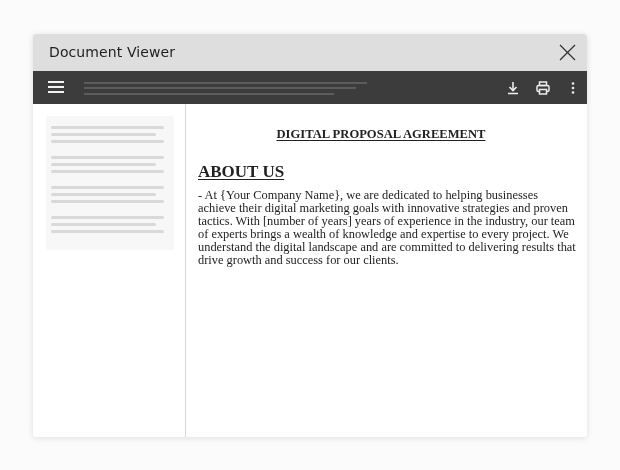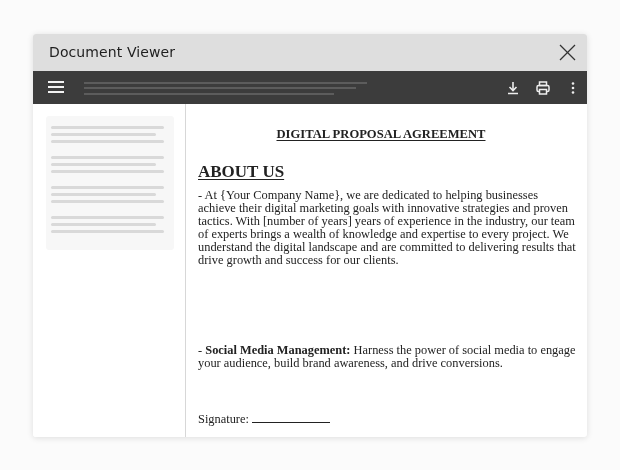--- a/index.html
+++ b/index.html
@@ -122,21 +122,15 @@
       <div class="ln" style="top:114px;width:113px"></div>
     </div>
   </div>
 
   <div class="content">
     <div class="doc-heading">DIGITAL PROPOSAL AGREEMENT</div>
 
     <div class="section-h" style="top:58px">ABOUT US</div>
     <div class="para" style="top:85px">- At {Your Company Name}, we are dedicated to helping businesses achieve their digital marketing goals with innovative strategies and proven tactics. With [number of years] years of experience in the industry, our team of experts brings a wealth of knowledge and expertise to every project. We understand the digital landscape and are committed to delivering results that drive growth and success for our clients.</div>
 
-    <div class="para" style="top:240px">
-      <span>- </span><b>Social Media Management:</b><span> Harness the power of social media to engage your audience, build brand awareness, and drive conversions.</span>
-    </div>
 
-    <div class="para" style="top:308px">
-      <span>Signature:</span><span class="sig-line"></span>
-    </div>
   </div>
 </div>
 
 </body></html>

